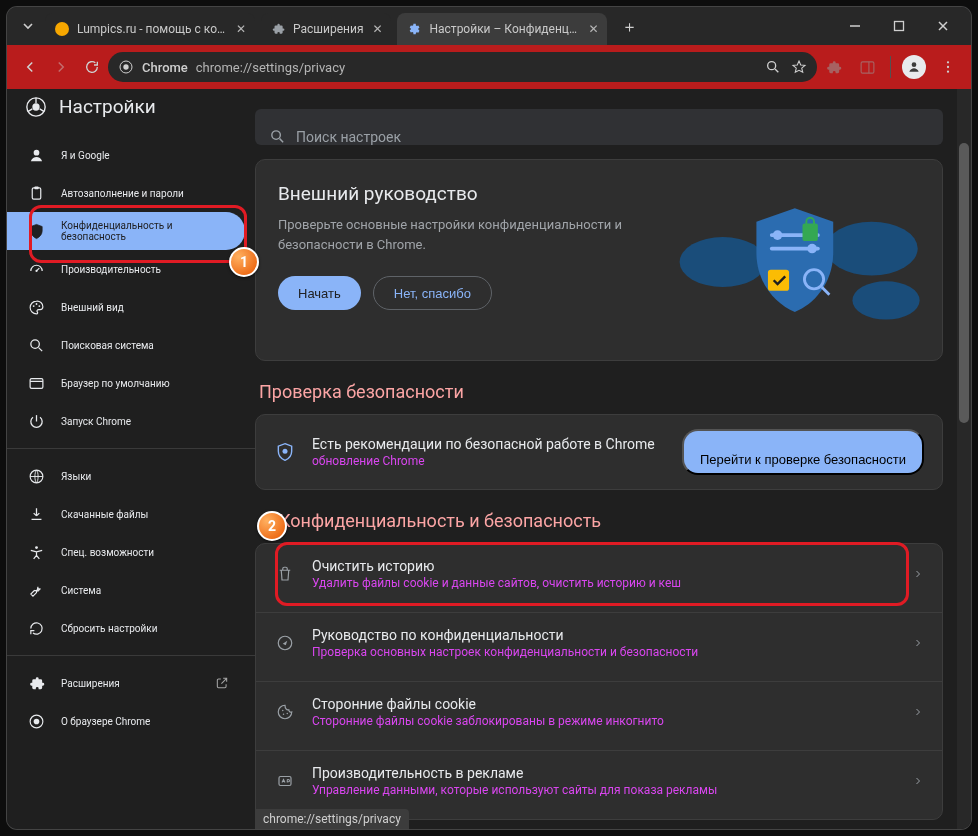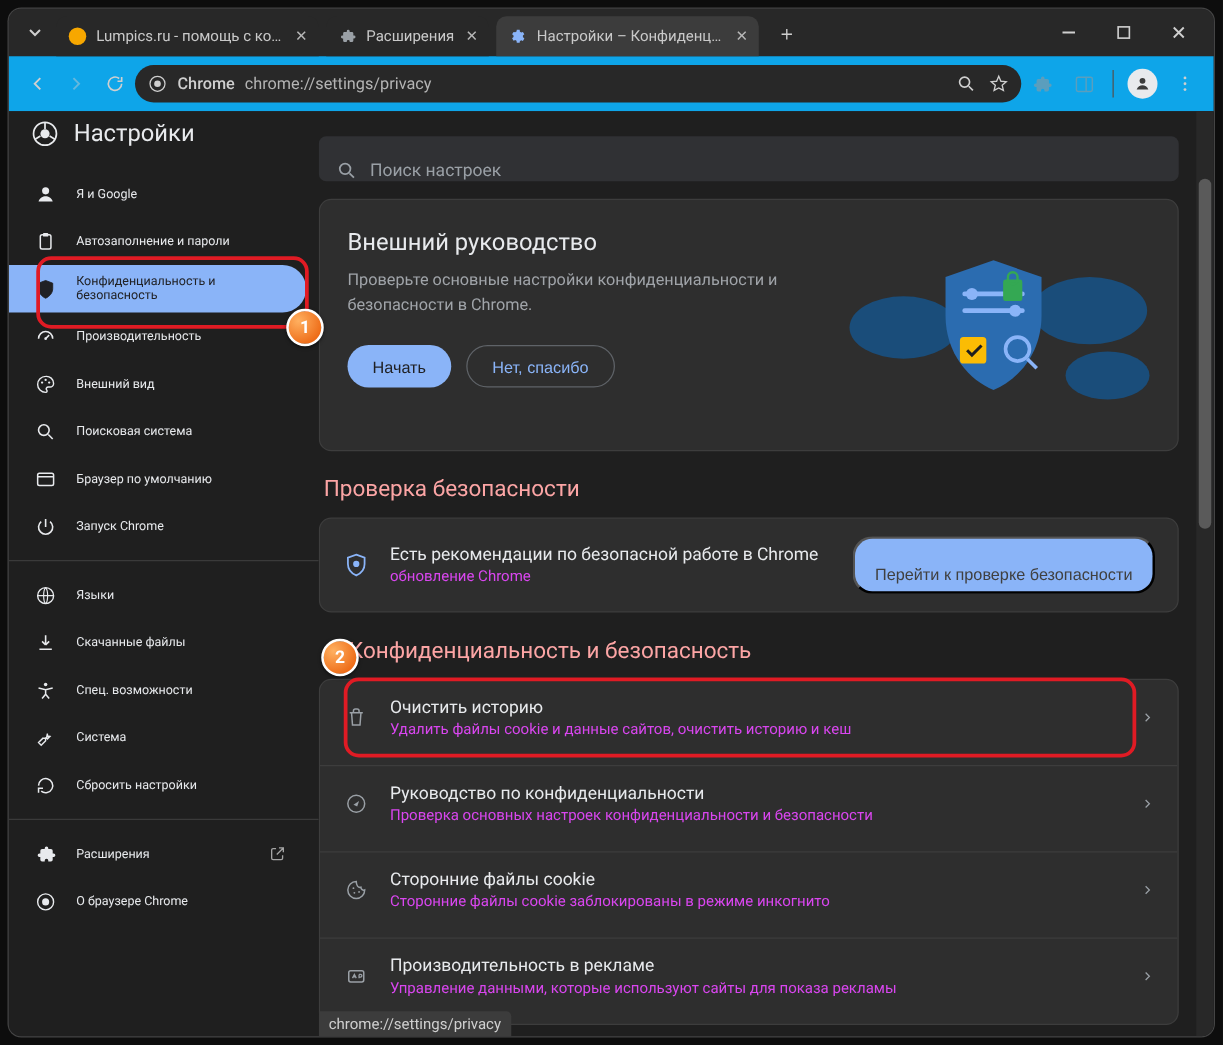--- a/index.html
+++ b/index.html
@@ -15,21 +15,21 @@
   .tab-dropdown{width:26px;height:26px;border-radius:6px;margin:0 4px 6px 2px;display:flex;align-items:center;justify-content:center;}
   .tab{height:32px;background:#3c3c3c;border-radius:8px 8px 0 0;margin-right:6px;padding:0 28px 0 10px;max-width:210px;display:flex;align-items:center;gap:8px;position:relative;font-size:12px;color:#c9c9c9;flex:0 0 auto;}
   .tab .favicon{width:14px;height:14px;border-radius:50%;flex:0 0 auto;}
   .tab .label{white-space:nowrap;overflow:hidden;text-overflow:ellipsis;max-width:150px;}
   .tab .close{position:absolute;right:6px;top:8px;width:16px;height:16px;display:flex;align-items:center;justify-content:center;color:#b7b7b7;}
   .tab.active{background:#3c3c3c;}
   .tab.inactive{background:#282828;}
   .newtab{width:28px;height:28px;margin:0 0 4px 2px;display:flex;align-items:center;justify-content:center;color:#cfcfcf;}
   .syswin{margin-left:auto;display:flex;height:38px;}
   .syswin div{width:44px;display:flex;align-items:center;justify-content:center;color:#cfcfcf;}
-  .toolbar{height:44px;background:#0ea5e9;display:flex;align-items:center;padding:0 8px;gap:1px;}
+  .toolbar{height:44px;background:#b91c1c;display:flex;align-items:center;padding:0 8px;gap:1px;}
   .tbtn{width:30px;height:30px;border-radius:50%;display:flex;align-items:center;justify-content:center;color:#cfcfcf;}
   .omnibox{flex:1;height:30px;background:#282828;border-radius:15px;display:flex;align-items:center;padding:0 10px;gap:8px;font-size:13px;color:#cfcfcf;}
   .omnibox .site{font-weight:500;}
   .omnibox .url{color:#b4b4b4;}
   .omnibox .right{margin-left:auto;display:flex;gap:10px;align-items:center;}
   .rightcluster{display:flex;gap:4px;align-items:center;}
   .avatar{width:24px;height:24px;border-radius:50%;background:#e8eaed;display:flex;align-items:center;justify-content:center;color:#3c3c3c;}
   .content{position:relative;height:740px;background:#1f1f1f;display:flex;}
   .sidebar{width:248px;overflow:hidden;}
   .settings-hdr{display:flex;align-items:center;gap:12px;padding:6px 18px 18px 18px;}
@@ -54,21 +54,21 @@
   .btn.secondary{background:transparent;color:var(--blue);border:1px solid #5f6368;}
   .illustration{flex:1;position:relative;}
   .section-title{font-size:18px;color:#fca5a5;margin:0 0 12px 4px;}
   .row{display:flex;align-items:center;padding:14px 18px;gap:16px;}
   .row .ico{width:22px;height:22px;display:flex;align-items:center;justify-content:center;flex:0 0 22px;color:#9aa0a6;}
   .row .tx{flex:1;}
   .row .lt{font-size:14px;color:#e8eaed;}
   .row .st{font-size:12px;color:#d946ef;margin-top:2px;}
   .row .chev{color:#9aa0a6;}
   .row.sep{border-top:1px solid var(--border);}
-  .chk-action{padding:21px 16px;height:30px;border-radius:16px;background:var(--blue);color:#404040;font-size:13px;font-weight:500;}
+  .chk-action{padding:21px 16px;height:30px;border-radius:16px;background:var(--blue);color:#000000;font-size:13px;font-weight:500;}
   .scrollbar{position:absolute;right:0;top:0;bottom:0;width:14px;background:#282828;}
   .scrollbar .thumb{position:absolute;left:2px;right:2px;top:54px;height:280px;background:#5a5a5a;border-radius:5px;}
   .statusbar{position:absolute;left:0;bottom:0;background:#3c3c3c;padding:3px 8px;font-size:12px;color:#cfcfcf;border-top-right-radius:4px;}
   .hl1{position:absolute;border:3px solid var(--hl);border-radius:12px;pointer-events:none;}
   .badge{position:absolute;width:26px;height:26px;border-radius:50%;background:radial-gradient(circle at 30% 30%,#ffb060,#e85600);border:2px solid #fff;color:#fff;font-weight:bold;display:flex;align-items:center;justify-content:center;font-size:14px;box-shadow:0 1px 3px rgba(0,0,0,.6);}
   svg{display:block;}
 </style>
 </head>
 <body>
 

